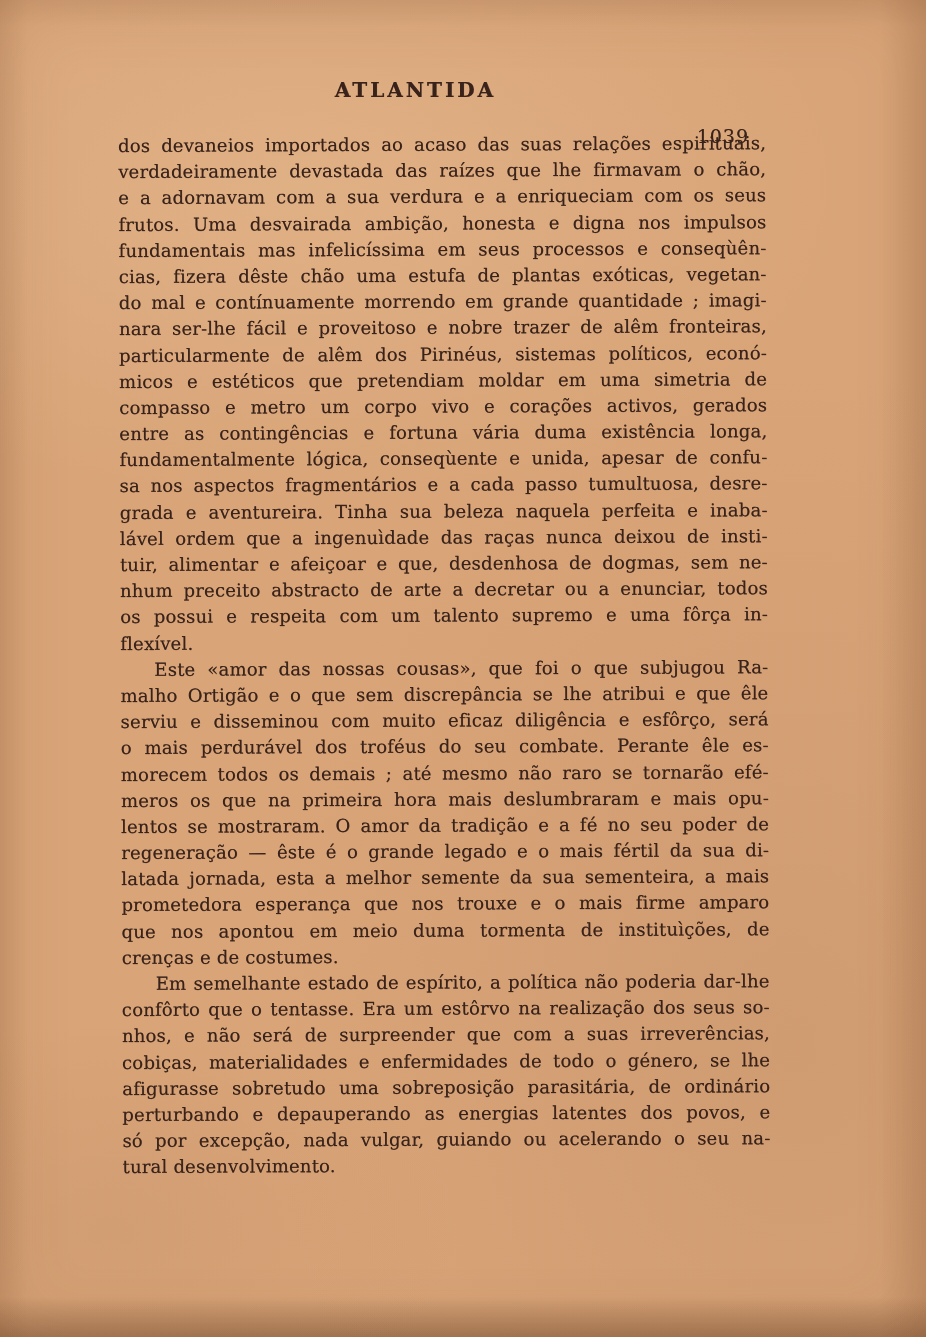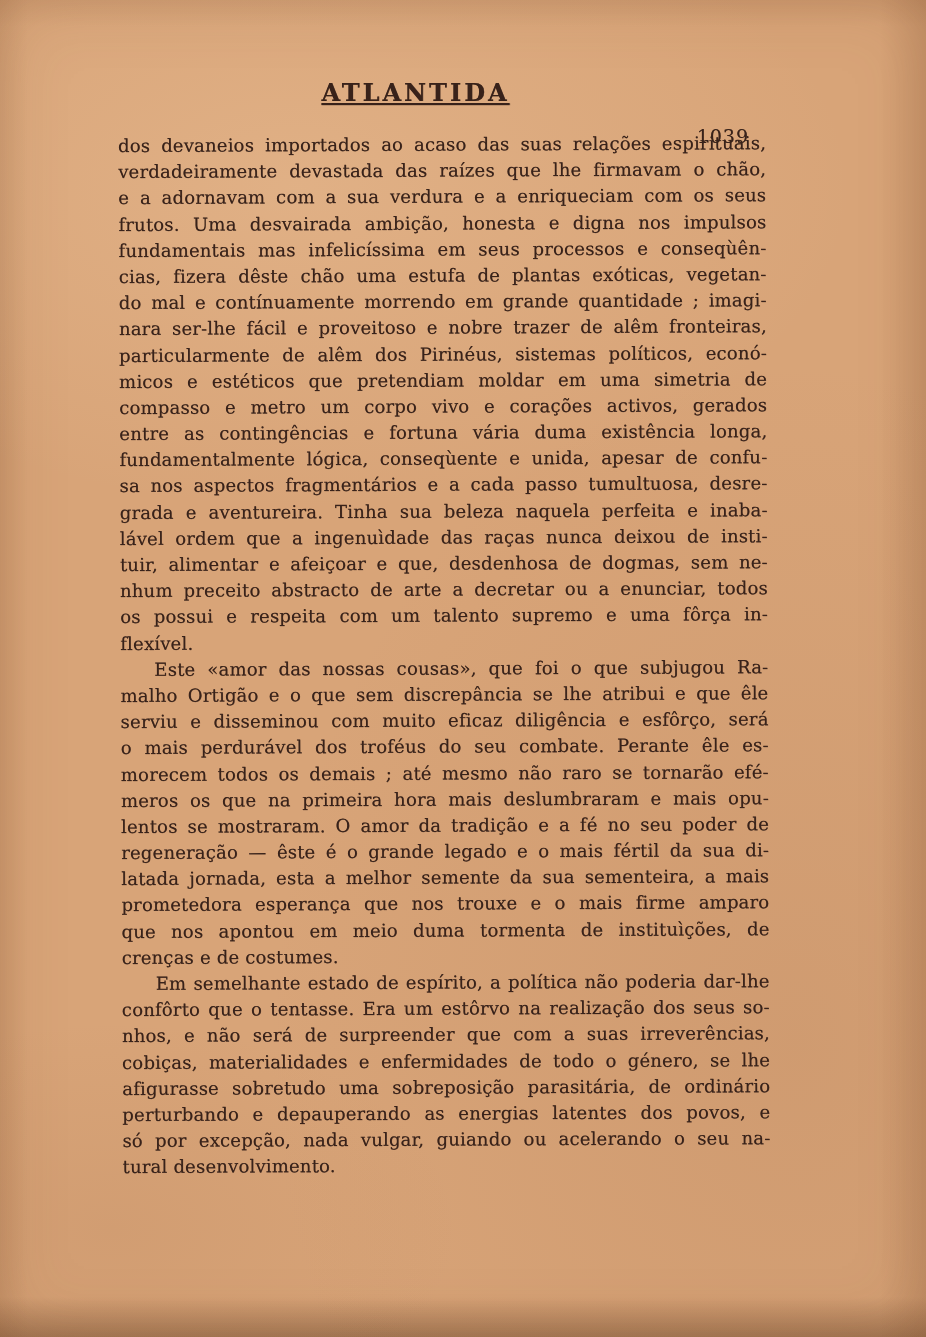--- a/index.html
+++ b/index.html
@@ -31,25 +31,24 @@
     right: 161px;
     height: 26px;
     color: var(--ink, #38221a);
   }
   .running-title {
     position: absolute;
     left: 0;
     right: 0;
     text-align: center;
     transform: translateX(-26px);
-    font-size: 24px;
+    font-size: 20px;
     font-weight: bold;
     letter-spacing: 3px;
     text-shadow: 0.3px 0.3px 0.6px rgba(45,27,20,0.6);
-    text-decoration: underline;
   }
   .page-number {
     position: absolute;
     right: 16px;
     top: 0;
     font-size: 19px;
     letter-spacing: 1px;
     text-shadow: 0.3px 0.3px 0.6px rgba(45,27,20,0.5);
     margin-top: 47px;
   }

